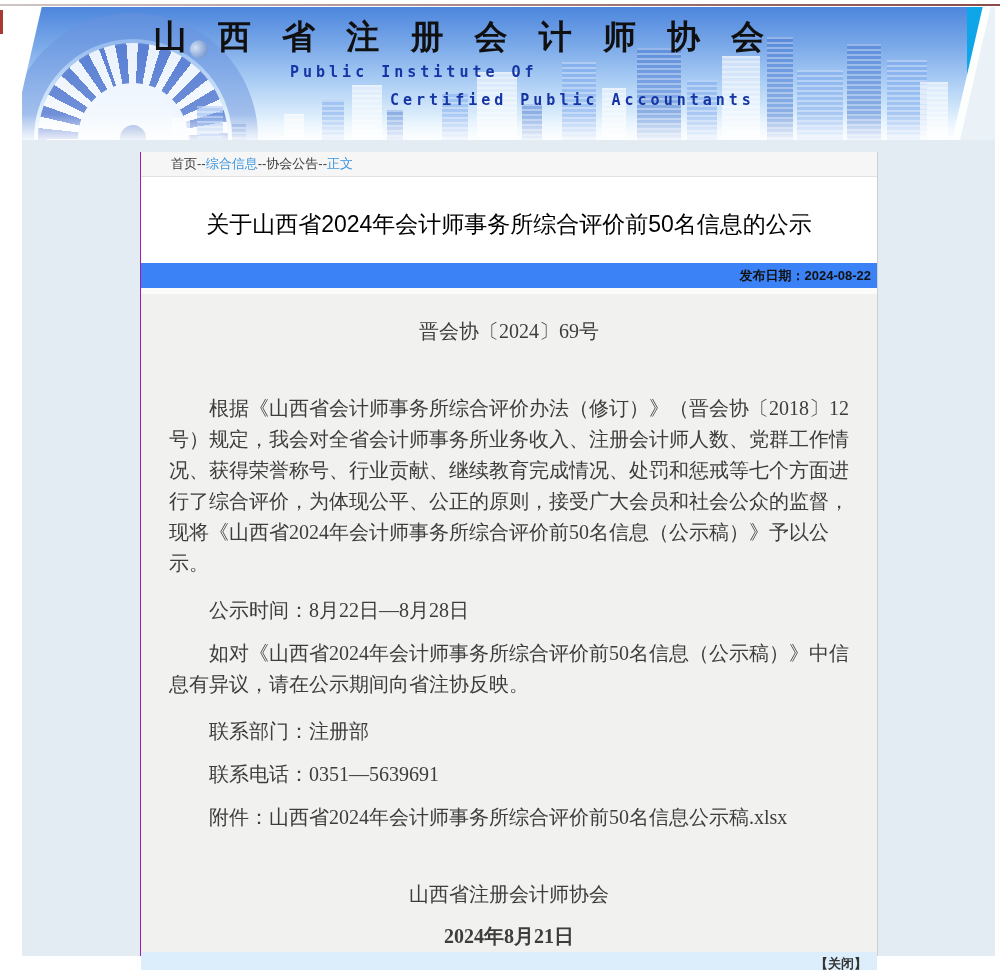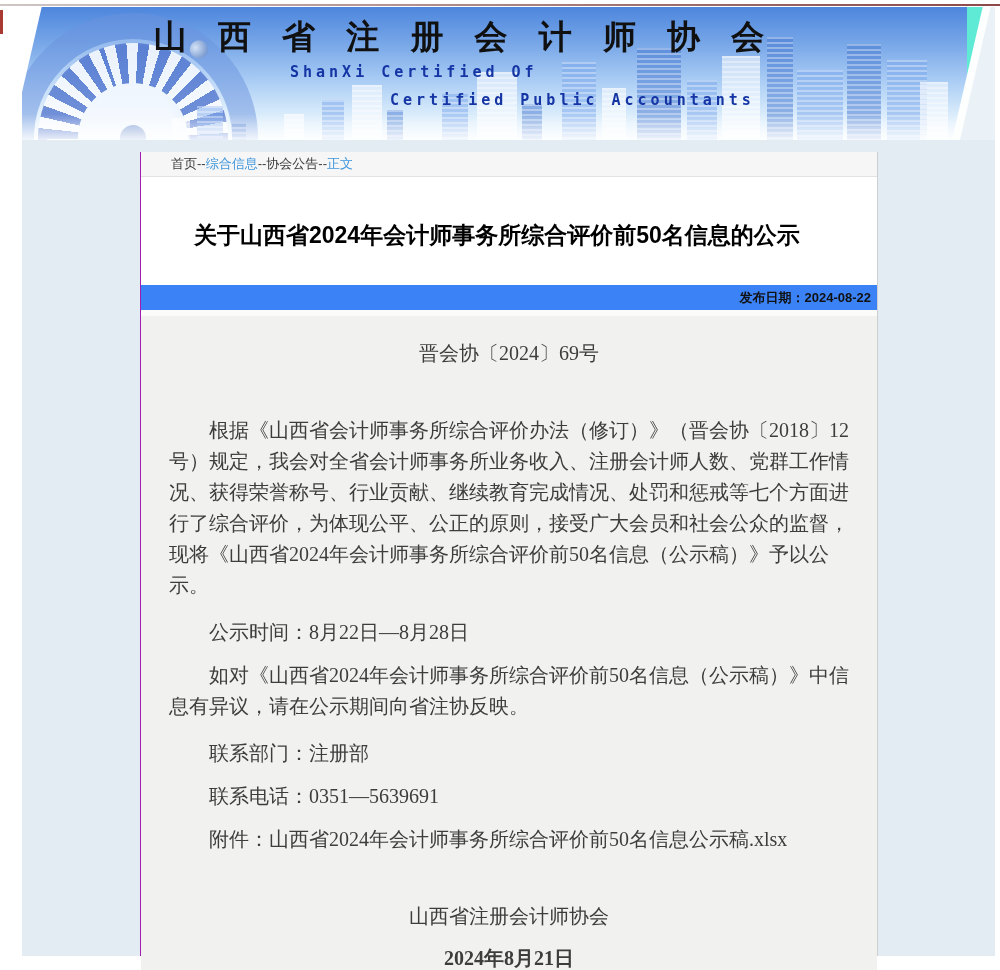--- a/index.html
+++ b/index.html
@@ -7,21 +7,21 @@
               font-family:"Liberation Sans", sans-serif; }
   .stage { position:relative; width:1000px; height:970px; background:#fff; }
 
   
   .top-line { position:absolute; top:4px; left:0; width:1000px; height:2px;
               background:linear-gradient(to right,#cfc6c6,#9a6a6a 70%,#8c4a4a); }
   .left-red-mark { position:absolute; left:0; top:10px; width:3px; height:24px; background:#a93a32; }
 
   
   .banner-wrap { position:absolute; left:22px; top:7px; width:973px; height:133px;
-                 background:#5eead4; overflow:hidden; }
+                 background:#0ea5e9; overflow:hidden; }
   .banner { position:absolute; left:0; top:0; width:945px; height:133px;
             background:linear-gradient(to bottom,#4d86dd 0%,#7caae9 30%,#a9ccf4 55%,#d8ebfb 80%,#eef8fe 100%);
             overflow:hidden; }
   .banner-title-cn { position:absolute; left:0; right:60px; top:8px; text-align:center;
             font-size:33px; font-weight:bold; color:#101010; letter-spacing:11px; white-space:nowrap; }
   .banner-en { position:absolute; font-family:"DejaVu Sans Mono", monospace; font-weight:bold;
             font-size:15px; letter-spacing:4px; color:#1535a5; white-space:nowrap; }
   .banner-en1 { left:268px; top:56px; }
   .banner-en2 { left:368px; top:84px; }
 
@@ -60,22 +60,22 @@
   .content { position:absolute; left:140px; top:152px; width:738px; height:804px;
              background:#ffffff; border-left:1px solid #a21caf; border-right:1px solid #cfcfcf;
              display:flex; flex-direction:column; }
   .breadcrumb { height:25px; line-height:24px; background:#f6f6f6; border-bottom:1px solid #e2e2e2;
              padding-left:30px; font-size:13px; color:#3c3c3c; }
   .bc-sep { color:#3c3c3c; }
   .bc-link { color:#3f96dd; text-decoration:none; cursor:pointer; }
   .bc-plain { color:#3c3c3c; cursor:pointer; }
 
   .title-wrap { background:#ffffff; padding:26px 40px 17px; }
-  .article-title { max-width:630px; margin:15px auto; font-size:23px;
-             font-weight:bold; color:#000; line-height:35px; }
+  .article-title { max-width:630px; margin:4px auto; text-align:center; font-size:23px;
+             font-weight:normal; color:#000; line-height:35px; }
 
   .date-bar { height:25px; line-height:25px; background:#3b82f6; text-align:right;
              padding-right:6px; font-size:13px; font-weight:bold; color:#111; }
 
   .body { flex:1; background:#f1f1ef; border-top:6px solid #fbfbfa;
           padding:10px 28px 0; font-family:"Liberation Serif", serif;
           font-size:20px; color:#3d3d3d; line-height:31px; }
   .doc-num { text-align:center; margin:12px 0 46px; }
   .body p.para { text-indent:2em; margin-bottom:16px; }
   .body p.tight { margin-bottom:12px; }
@@ -122,21 +122,21 @@
           <div class="bld" style="left: 665px; width: 30px; height: 60px; background-color: rgba(120, 165, 235, 0.5);"></div>
           <div class="bld" style="left: 700px; width: 38px; height: 84px; background-color: rgba(255, 255, 255, 0.55);"></div>
           <div class="bld" style="left: 745px; width: 26px; height: 103px; background-color: rgba(66, 118, 208, 0.5);"></div>
           <div class="bld" style="left: 775px; width: 46px; height: 70px; background-color: rgba(120, 165, 235, 0.5);"></div>
           <div class="bld" style="left: 825px; width: 34px; height: 96px; background-color: rgba(66, 118, 208, 0.5);"></div>
           <div class="bld" style="left: 865px; width: 40px; height: 80px; background-color: rgba(120, 165, 235, 0.5);"></div>
           <div class="bld" style="left: 898px; width: 28px; height: 58px; background-color: rgba(255, 255, 255, 0.55);"></div>
         </div>
       <div class="mist"></div>
       <div class="banner-title-cn">山 西 省 注 册 会 计 师 协 会</div>
-      <div class="banner-en banner-en1">ShanXi Certified Of</div>
+      <div class="banner-en banner-en1">Public Institute Of</div>
       <div class="banner-en banner-en2">Certified Public Accountants</div>
       <div class="cut cut-left"></div>
     </div>
     <div class="cut cut-right-bg"></div>
     <div class="cut cut-right-edge"></div>
   </div>
 
   <div class="page-bg"></div>
 
   <div class="content">

